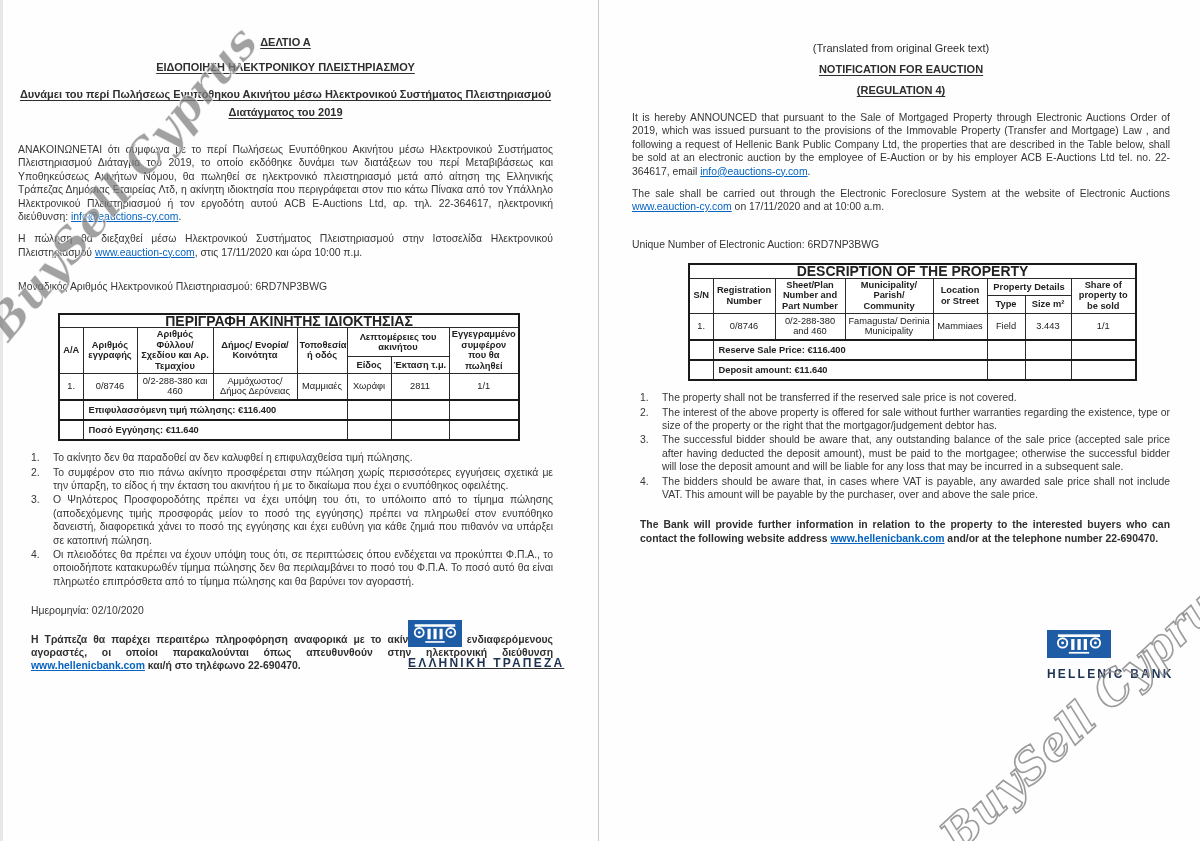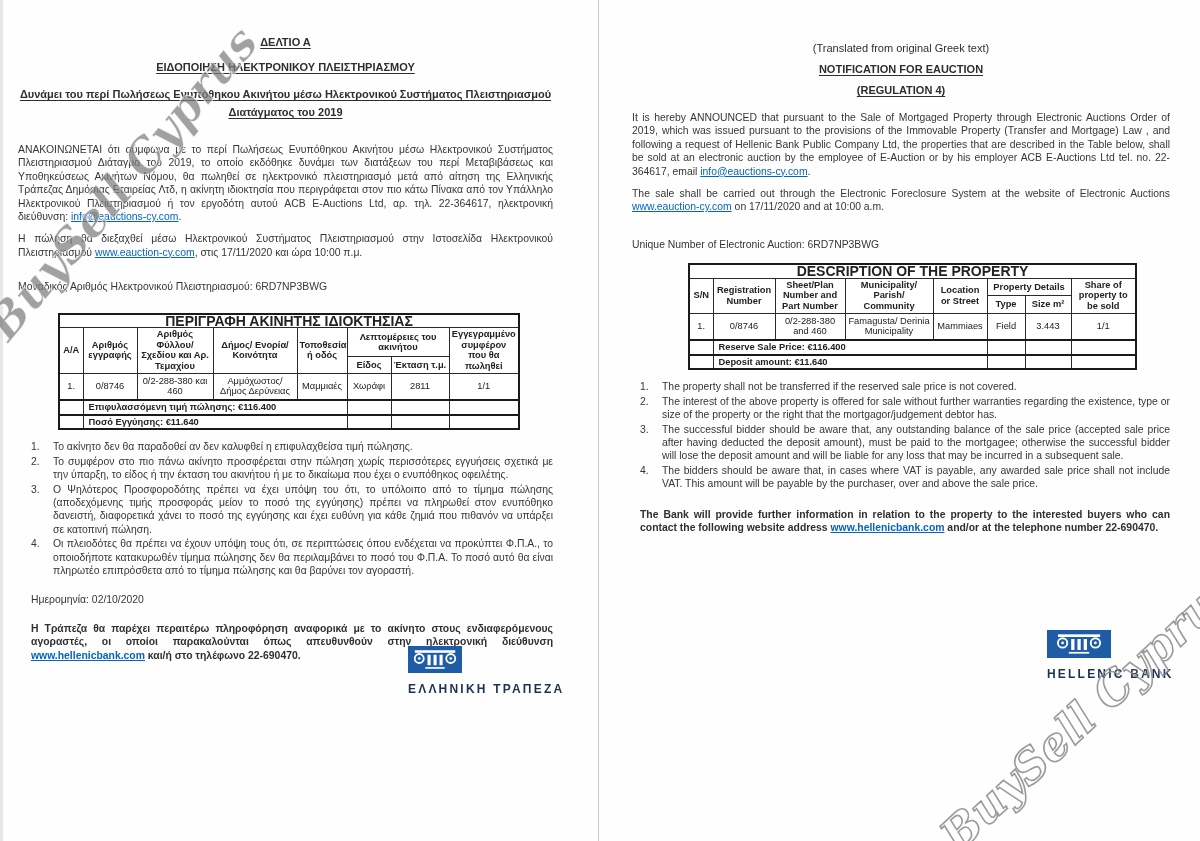--- a/index.html
+++ b/index.html
@@ -37,40 +37,40 @@
   table.prop { border-collapse:collapse; table-layout:fixed; border:2px solid #1a1a1a; background:#fff; }
   table.gp-table { margin:19px 0 0 40px; width:460px; }
   table.ep-table { margin:12px 0 0 56px; width:447px; }
   table.prop td, table.prop th {
     border:1px solid #2a2a2a; padding:1px 2px;
     font-size:9.3px; line-height:10.6px; text-align:center; vertical-align:middle; color:#222;
   }
   tr.t-title td { font-weight:bold; font-size:14px; height:14px; }
   tr.t-head th { font-weight:bold; }
   tr.t-data td { height:27px; }
-  tr.t-price td { border-top:2px solid #1a1a1a; height:14px; }
+  tr.t-price td { border-top:2px solid #1a1a1a; height:20px; }
   tr.t-price td.pv { text-align:left; font-weight:bold; padding-left:5px; }
 
   .notes { margin-top:10px; }
   .gp-notes { margin-left:13px; }
   .ep-notes { margin-left:8px; }
   .note { display:flex; margin-bottom:1px; }
   .note-num { flex:0 0 22px; font-size:10.4px; line-height:13.4px; color:#363636; }
   .note-text { flex:1; font-size:10.4px; line-height:13.4px; text-align:justify; color:#363636; }
 
   .date-line { font-size:10.4px; line-height:13.4px; color:#363636; }
   .gp-date { margin:16px 0 0 13px; }
   .ep-date { margin:19px 0 0 8px; }
 
   .footer-para { font-weight:bold; color:#303030; }
   .gp-footer { margin:15px 0 0 13px; }
   .ep-footer { margin:17px 0 0 8px; }
 
   .logo { position:absolute; display:flex; flex-direction:column; }
-  .gp-logo { left:408px; top:646px; }
+  .gp-logo { left:408px; top:620px;text-decoration:underline; }
   .ep-logo { left:448px; top:630px; }
   .logo-box { background:#1E5CA5; display:flex; align-items:center; justify-content:center; }
   .gp-logo .logo-box { width:54px; height:27px; }
   .ep-logo .logo-box { width:64px; height:28px; }
   .logo-text { margin-top:9px; font-weight:bold; color:#1D3252; font-size:12px; letter-spacing:2.2px; white-space:nowrap; }
 
   .wm {
     position:absolute; white-space:nowrap; pointer-events:none;
     font-family:"DejaVu Serif", serif; font-style:italic; font-weight:bold; z-index:5;
   }

